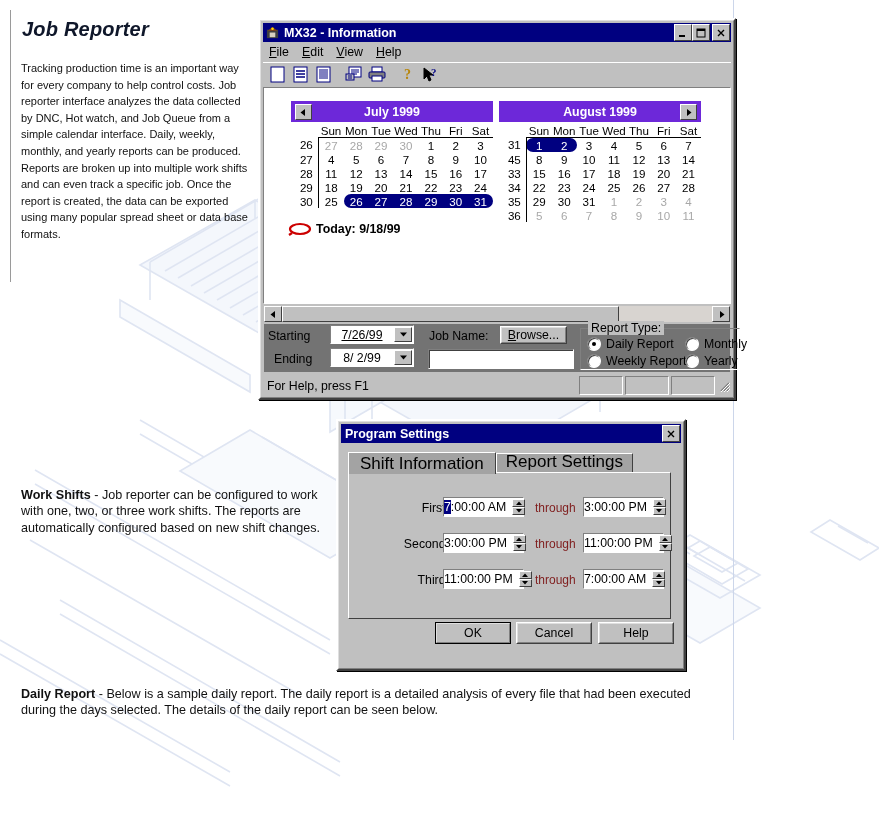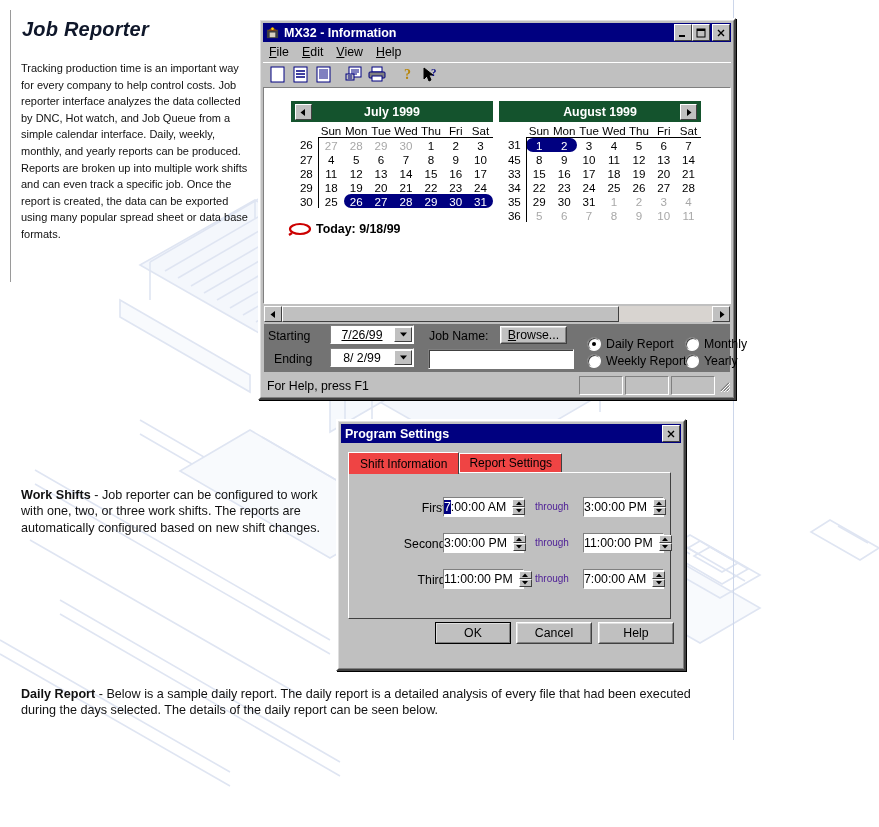--- a/index.html
+++ b/index.html
@@ -86,21 +86,21 @@
   .clientarea{
     margin:2px;background:#ffffff;
     border-top:1px solid #808080;border-left:1px solid #808080;
     border-right:1px solid #ffffff;border-bottom:1px solid #ffffff;
     position:relative;overflow:hidden;
   }
 
   
   .cal{position:absolute;font-size:11.6px;color:#000;}
   .cal-head{
-    background:#14532d;color:#ffffff;height:21px;
+    background:#6d28d9;color:#ffffff;height:21px;
     display:flex;align-items:center;justify-content:center;
     font-weight:bold;font-size:12.4px;position:relative;
   }
   .cal-nav{
     position:absolute;top:3px;width:15px;height:14px;background:#c0c0c0;
     border-top:1px solid #ffffff;border-left:1px solid #ffffff;
     border-right:1px solid #404040;border-bottom:1px solid #404040;
     display:flex;align-items:center;justify-content:center;
   }
   .cal-nav.left{left:4px;}
@@ -217,22 +217,22 @@
   .sb-panel{
     height:17px;
     border-top:1px solid #808080;border-left:1px solid #808080;
     border-right:1px solid #ffffff;border-bottom:1px solid #ffffff;
   }
   .grip{width:14px;height:14px;margin-left:2px;}
 
   
   .tabstrip{position:absolute;display:flex;align-items:flex-end;}
   .tab{
-    height:19px;padding:0 9px;background:#ef4444;font-size:12px;color:#000;
-    display:flex;align-items:center;
+    height:19px;padding:0 9px;background:#a3a3a3;font-size:17px;color:#000;
+    display:flex;align-items:flex-end;
     border-top:1px solid #ffffff;border-left:1px solid #ffffff;
     border-right:1px solid #404040;
     box-sizing:border-box;
   }
   .tab.active{height:22px;margin-bottom:-2px;padding:0 11px;z-index:3;position:relative;}
   .tabpage{
     position:absolute;background:#c0c0c0;
     border-top:1px solid #ffffff;border-left:1px solid #ffffff;
     border-right:1px solid #404040;border-bottom:1px solid #404040;
   }
@@ -251,21 +251,21 @@
   .spin .tval .hl{background:#000080;color:#ffffff;}
   .spin .ud{
     width:13px;flex:0 0 auto;display:flex;flex-direction:column;margin:1px 1px 1px 0;
   }
   .spin .ud div{
     flex:1;background:#c0c0c0;
     border-top:1px solid #ffffff;border-left:1px solid #ffffff;
     border-right:1px solid #404040;border-bottom:1px solid #404040;
     display:flex;align-items:center;justify-content:center;
   }
-  .through{position:absolute;font-size:10px;color:#4c1d95;}
+  .through{position:absolute;font-size:12px;color:#7f1d1d;}
   .shift-lbl{position:absolute;font-size:12.3px;color:#000;text-align:right;}
 </style>
 </head>
 <body>
 
 <svg id="blueprint" viewBox="0 0 879 827" xmlns="http://www.w3.org/2000/svg">
   <g fill="none" stroke="#dfe5f2" stroke-width="1.6">
 
     <path d="M140 265 L255 200 L600 395 L485 462 Z" fill="#f4f7fc" stroke="#dfe5f2"></path>
     <path d="M150 262 L262 197"></path>
@@ -638,20 +638,24 @@
             </svg>
         </span>
       </span>
 
       <span class="lbl" style="position:absolute;left:165px;top:5px;">Job Name:</span>
       <span class="btn" style="position:absolute;left:236px;top:2px;width:67px;height:18px;">
         <span class="inner"><u>B</u>rowse...</span>
       </span>
       <span class="sunken" style="position:absolute;left:164px;top:25px;width:144px;height:18px;"></span>
 
+      <span class="groupbox" style="left:316px;top:4px;width:160px;height:42px;">
+        <span class="gb-in"></span>
+        <span class="gb-title">Report Type:</span>
+      </span>
       <span class="radio on" style="left:323px;top:13px;">
         <span class="bullet"></span>
         <span>Daily Report</span>
       </span>
       <span class="radio" style="left:323px;top:30px;">
         <span class="bullet"></span>
         <span>Weekly Report</span>
       </span>
       <span class="radio" style="left:421px;top:13px;">
         <span class="bullet"></span>

